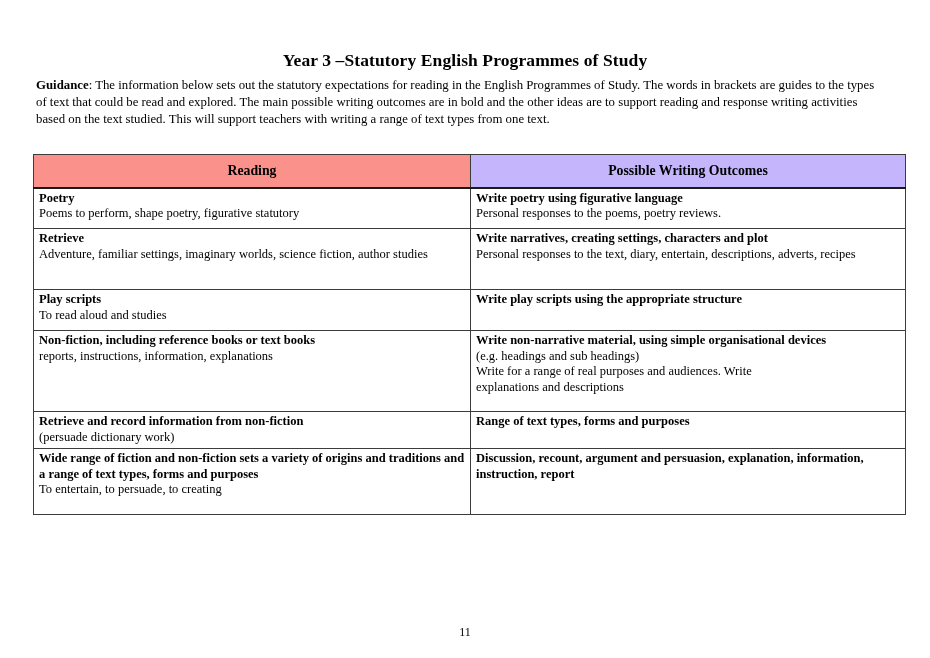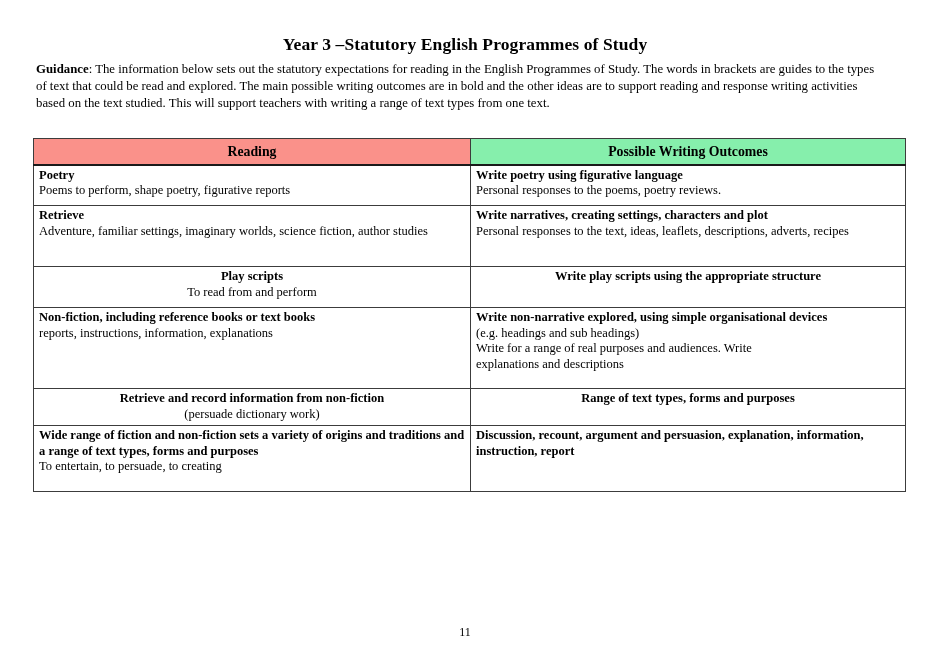--- a/index.html
+++ b/index.html
@@ -9,21 +9,21 @@
     background: #ffffff;
     font-family: "Liberation Serif", serif;
     color: #000000;
     overflow: hidden;
   }
   .page {
     width: 930px;
     height: 658px;
     position: relative;
     box-sizing: border-box;
-    padding-top: 34px;
+    padding-top: 50px;
   }
   .doc-title {
     font-size: 17.5px;
     font-weight: bold;
     text-align: center;
     margin: 0 0 6px 0;
     letter-spacing: 0.1px;
   }
   .guidance {
     width: 845px;
@@ -43,36 +43,36 @@
   table.prog-table col.col-right { width: 435px; }
   table.prog-table th, table.prog-table td {
     border: 1px solid #3c3c3c;
     vertical-align: top;
     padding: 2px 5px 3px 5px;
     font-size: 12.5px;
     line-height: 1.24;
     box-sizing: border-box;
   }
   table.prog-table th {
-    height: 26px;
+    height: 33px;
     text-align: center;
     vertical-align: middle;
     font-size: 13.8px;
     font-weight: bold;
     border-bottom: 2px solid #1a1a1a;
     padding: 2px 4px;
   }
   .cell-bold { font-weight: bold; white-space: pre-line; }
   .cell-text { white-space: pre-line; }
   tr.r-poetry   td { height: 41px; }
   tr.r-fiction  td { height: 61px; }
-  tr.r-play     td { height: 41px; text-align: center; }
+  tr.r-play     td { height: 41px; }
   tr.r-nonfic   td { height: 81px; font-family: Liberation Serif, serif; }
   tr.r-fairy    td { height: 41px; }
-  tr.r-retrieve td { height: 25px; text-align: center; }
+  tr.r-retrieve td { height: 25px; }
   tr.r-wide     td { height: 66px; }
   .page-number {
     position: absolute;
     left: 0;
     bottom: 18px;
     width: 930px;
     text-align: center;
     font-size: 12px;
   }
 </style>
@@ -86,61 +86,61 @@
   <p class="guidance"><b>Guidance</b><span>: The information below sets out the statutory expectations for reading in the English Programmes of Study. The words in brackets are guides to the types of text that could be read and explored. The main possible writing outcomes are in bold and the other ideas are to support reading and response writing activities based on the text studied. This will support teachers with writing a range of text types from one text.</span></p>
 
   <table class="prog-table">
     <colgroup>
       <col class="col-left">
       <col class="col-right">
     </colgroup>
     <thead>
       <tr>
         <th class="hdr" style="background: rgb(250, 145, 138);">Reading</th>
-        <th class="hdr" style="background: #86efac;">Possible Writing Outcomes</th>
+        <th class="hdr" style="background: #c4b5fd;">Possible Writing Outcomes</th>
       </tr>
     </thead>
     <tbody>
       <tr class="r-poetry">
         <td>
           <div class="cell-bold">Poetry</div>
-          <div class="cell-text">Poems to perform, shape poetry, figurative reports</div>
+          <div class="cell-text">Poems to perform, shape poetry, figurative statutory</div>
         </td>
         <td>
           <div class="cell-bold">Write poetry using figurative language</div>
           <div class="cell-text">Personal responses to the poems, poetry reviews.</div>
         </td>
       </tr>
       <tr class="r-fiction">
         <td>
           <div class="cell-bold">Retrieve</div>
           <div class="cell-text">Adventure, familiar settings, imaginary worlds, science fiction, author studies</div>
         </td>
         <td>
           <div class="cell-bold">Write narratives, creating settings, characters and plot</div>
-          <div class="cell-text">Personal responses to the text, ideas, leaflets, descriptions, adverts, recipes</div>
+          <div class="cell-text">Personal responses to the text, diary, entertain, descriptions, adverts, recipes</div>
         </td>
       </tr>
       <tr class="r-play">
         <td>
           <div class="cell-bold">Play scripts</div>
-          <div class="cell-text">To read from and perform</div>
+          <div class="cell-text">To read aloud and studies</div>
         </td>
         <td>
           <div class="cell-bold">Write play scripts using the appropriate structure</div>
           <div class="cell-text"></div>
         </td>
       </tr>
       <tr class="r-nonfic">
         <td>
           <div class="cell-bold">Non-fiction, including reference books or text books</div>
           <div class="cell-text">reports, instructions, information, explanations</div>
         </td>
         <td>
-          <div class="cell-bold">Write non-narrative explored, using simple organisational devices</div>
+          <div class="cell-bold">Write non-narrative material, using simple organisational devices</div>
           <div class="cell-text">(e.g. headings and sub headings)
 Write for a range of real purposes and audiences. Write
 explanations and descriptions</div>
         </td>
       </tr>
       <tr class="r-retrieve">
         <td>
           <div class="cell-bold">Retrieve and record information from non-fiction</div>
           <div class="cell-text">(persuade dictionary work)</div>
         </td>

